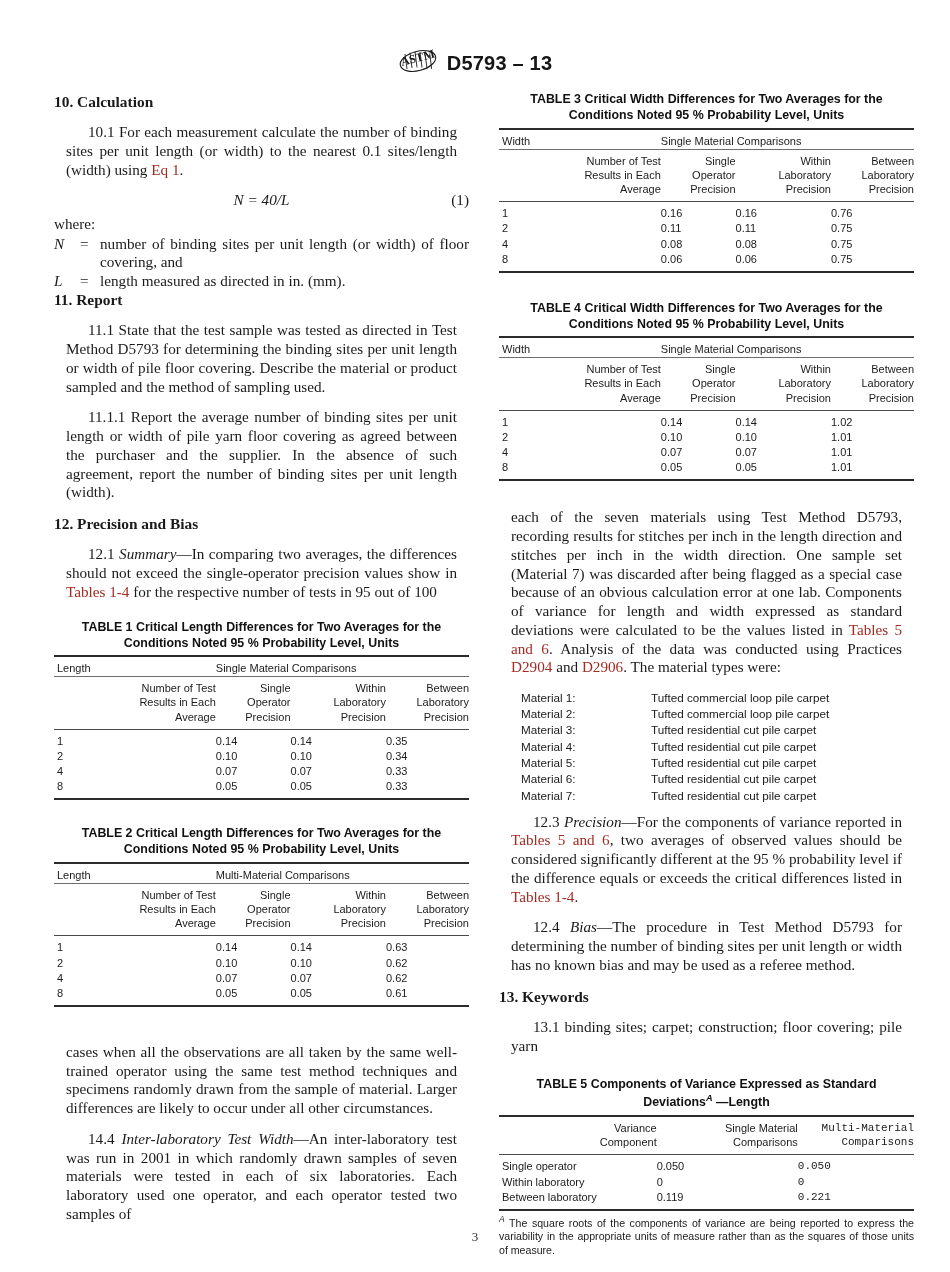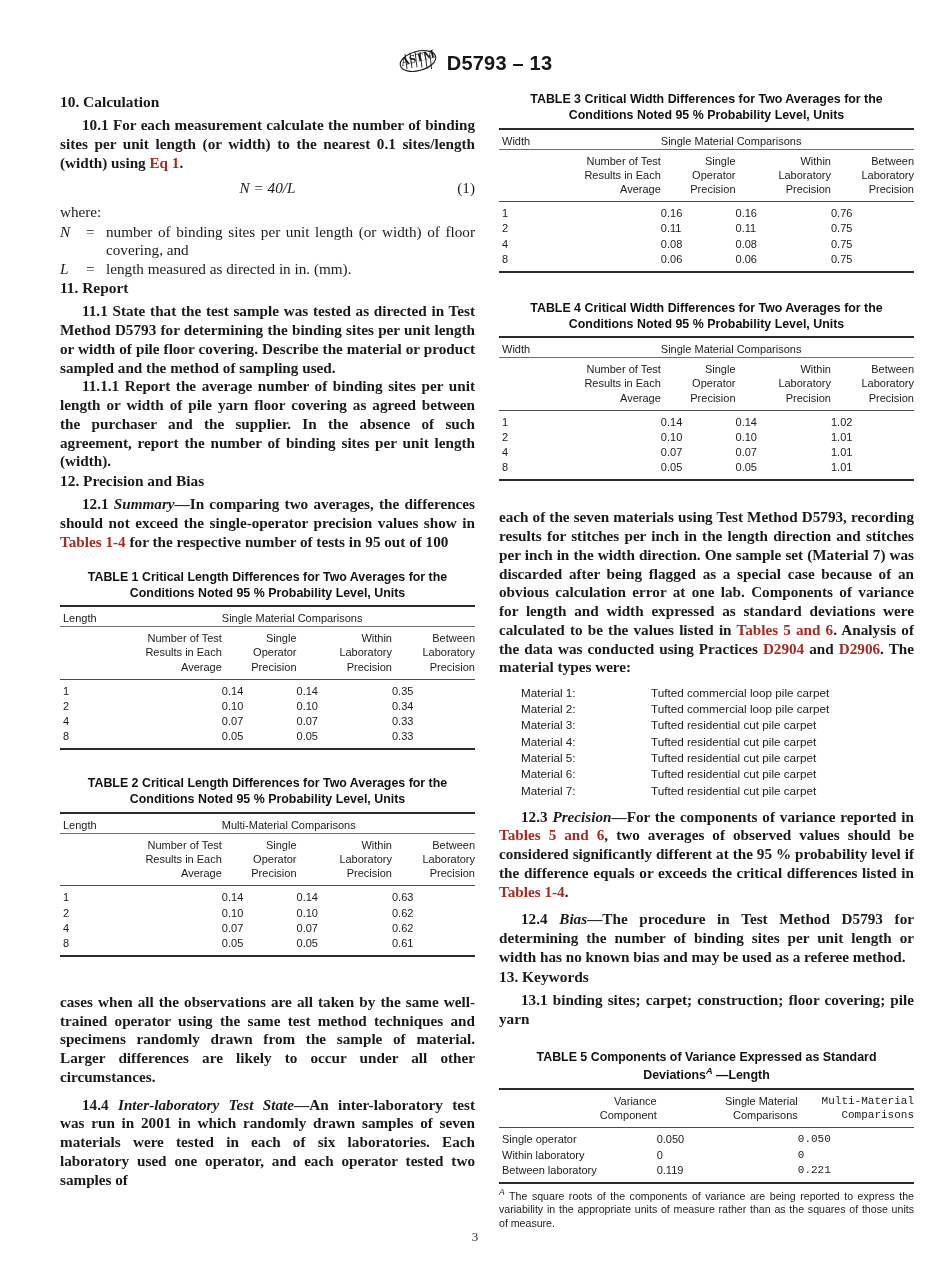--- a/index.html
+++ b/index.html
@@ -43,42 +43,41 @@
     letter-spacing: 0.2px;
     color: #161616;
   }
 
   
   .col {
     position: absolute;
     top: 92px;
     width: 415px;
   }
-  .col-left  { left: 60px; }
+  .col-left  { left: 54px; }
   .col-right { left: 499px; }
 
   
   h2.sec {
     font-family: "Liberation Serif", serif;
     font-weight: bold;
     font-size: 15.4px;
     margin: 0 0 5px 0;
     padding: 0;
     line-height: 1.24;
   }
   .sec-gap { margin-top: 15px; }
   p.body {
-    margin: 0;
+    margin: 12px;
     padding: 0;
     font-size: 15.2px;
     line-height: 1.235;
     text-align: justify;
     text-indent: 22px;
     hyphens: auto;
-    font-weight: bold;
   }
   p.body.noind { text-indent: 0; }
   p.body + p.body { margin-top: 0; }
   .para-gap { margin-top: 9px !important; }
   .lnk { color: #a32b23; }
   .ital { font-style: italic; }
   .eqline {
     margin: 7px 0 6px 0;
     font-size: 15.2px;
     position: relative;
@@ -331,21 +330,21 @@
           <td class="c2 rule-bottom">0.05</td>
           <td class="c3 rule-bottom">0.05</td>
           <td class="c4 rule-bottom">0.61</td>
         </tr>
       </tbody>
         </table>
     </div>
 
     <p class="body noind" style="margin-top:36px">cases when all the observations are all taken by the same well-trained operator using the same test method techniques and specimens randomly drawn from the sample of material. Larger differences are likely to occur under all other circumstances.</p>
 
-    <p class="body para-gap"><span>14.4  </span><span class="ital">Inter-laboratory Test State</span><span>—An inter-laboratory test was run in 2001 in which randomly drawn samples of seven materials were tested in each of six laboratories. Each laboratory used one operator, and each operator tested two samples of</span></p>
+    <p class="body para-gap"><span>14.4  </span><span class="ital">Inter-laboratory Test Width</span><span>—An inter-laboratory test was run in 2001 in which randomly drawn samples of seven materials were tested in each of six laboratories. Each laboratory used one operator, and each operator tested two samples of</span></p>
   </div>
 
   <div class="col col-right">
 
     <div class="tbl-wrap" style="margin-top:0">
       <div class="tbl-title">TABLE 3 Critical Width Differences for Two Averages for the Conditions Noted 95 % Probability Level, Units</div>
       <table class="dtbl">
         <tbody>
             <tr class="band-top">
           <td class="c1 rule-top">Width</td>

